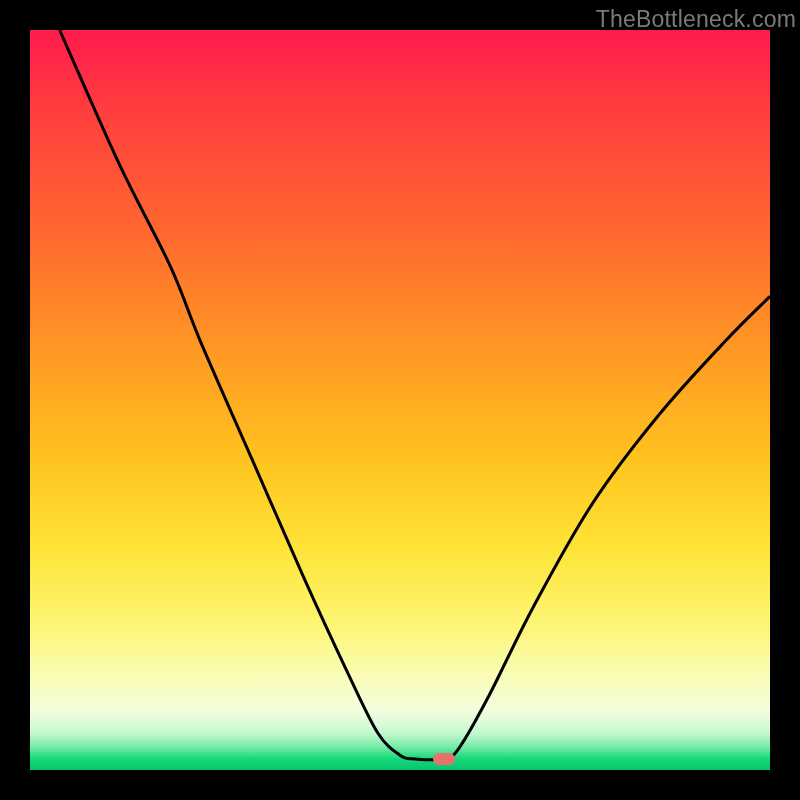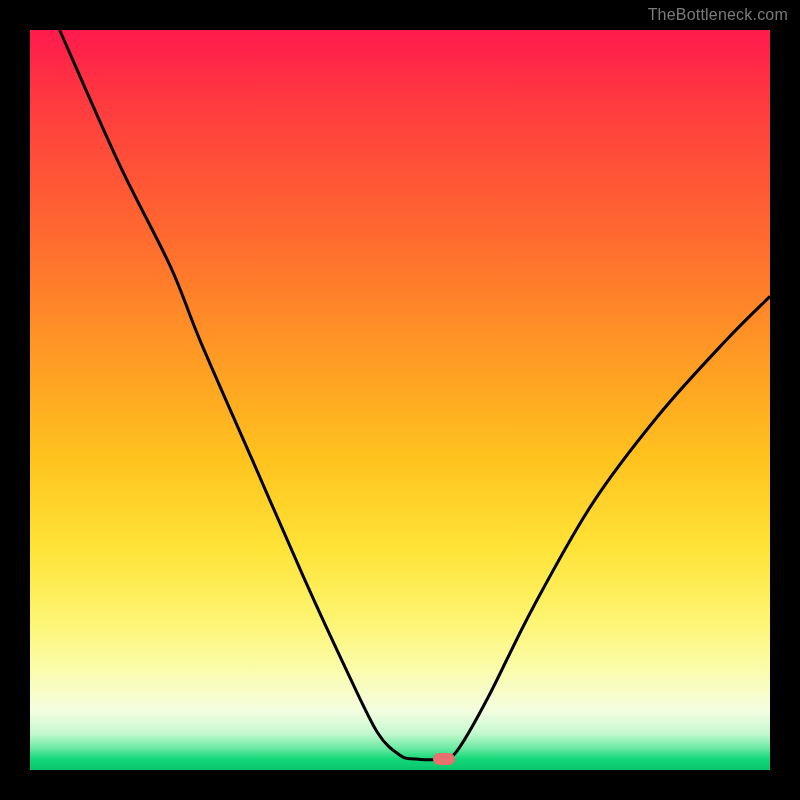--- a/index.html
+++ b/index.html
@@ -38,23 +38,23 @@
       #f4fde0 92%,
       #c6f9d0 95%,
       #6eeaa3 97%,
       #14d879 98.5%,
       #09c56b 100%
     );
   }
   .watermark {
     position: absolute;
     top: 6px;
-    right: 12px;
+    right: 4px;
     color: #7a7a7a;
-    font-size: 16px;
+    font-size: 23px;
     font-weight: 500;
     letter-spacing: 0.2px;
     user-select: none;
   }
   .curve-svg {
     position: absolute;
     left: 30px;
     top: 30px;
     width: 740px;
     height: 740px;

